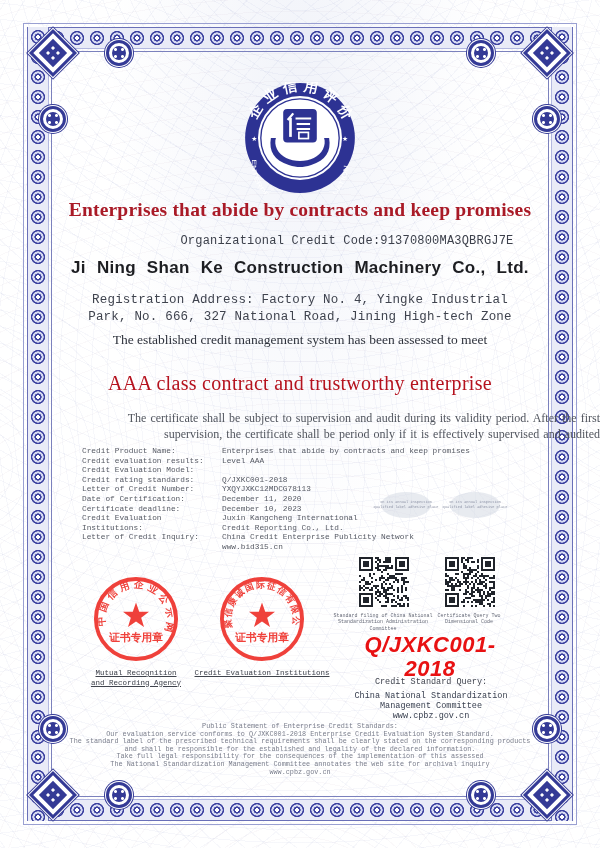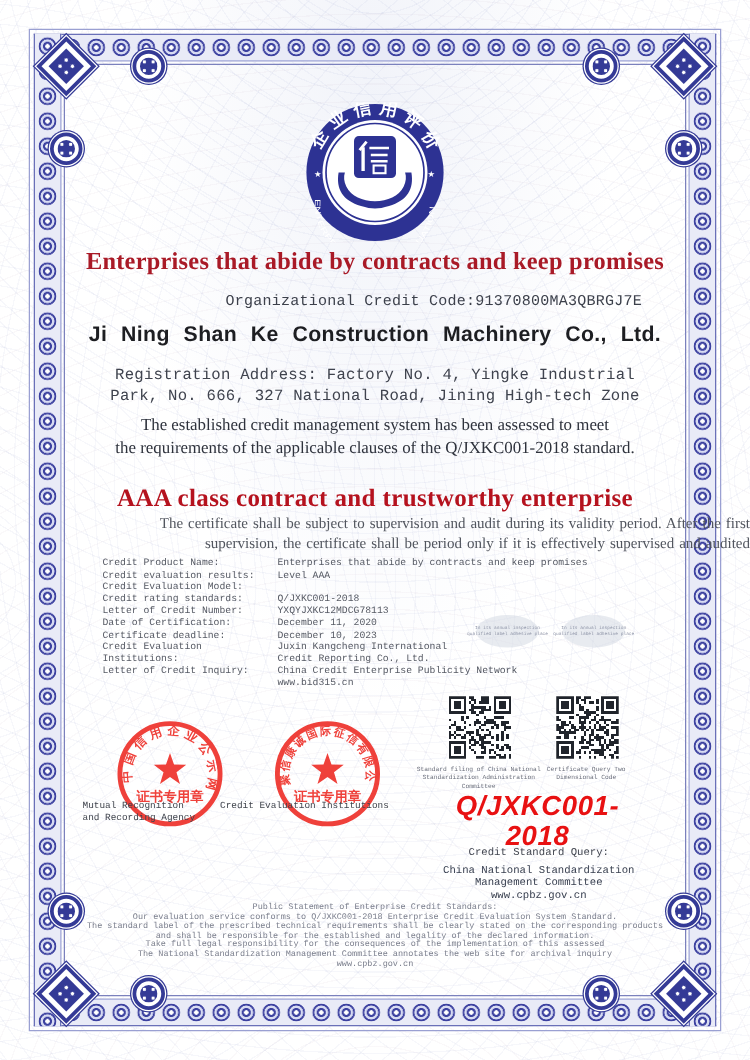--- a/index.html
+++ b/index.html
@@ -41,35 +41,35 @@
   
   .abs{position:absolute;}
   .mono{font-family:"Liberation Mono","DejaVu Sans Mono",monospace;}
   .serif{font-family:"Liberation Serif","DejaVu Serif",serif;}
   .center{left:0;width:600px;text-align:center;}
   .title{top:199px;font-size:19.5px;font-weight:bold;color:#a91a27;letter-spacing:.2px;}
   .orgcode{top:234px;font-size:12px;color:#3c404b;letter-spacing:.2px;margin-left:47px;}
   .company{top:258px;font-size:17px;font-weight:bold;color:#1d1e22;word-spacing:6px;letter-spacing:.3px;}
   .address{top:292px;font-size:12.5px;color:#3f434e;line-height:17px;letter-spacing:.2px;}
   .assessment{top:331px;font-size:13.5px;color:#2e323c;line-height:17.5px;}
-  .award{top:388px;font-size:20px;font-weight:bold;color:#b5121e;letter-spacing:.3px;}
+  .award{top:372px;font-size:20px;font-weight:normal;color:#b5121e;letter-spacing:.3px;}
   .supervision{top:410px;font-size:12px;color:#51555e;line-height:16px;word-spacing:1px;text-align:right;}
   .detail-table{left:82px;top:447px;width:470px;font-size:7.8px;line-height:9.6px;color:#565a64;}
   .detail-row{display:flex;}
   .detail-row .lbl{width:140px;flex:0 0 140px;}
   .detail-row .val{flex:1;white-space:pre-line;}
   .oval{position:absolute;width:50px;height:26px;border-radius:50%;background:rgba(214,218,228,.55);
     display:flex;align-items:center;justify-content:center;text-align:center;}
   .oval .txt{font-size:5px;line-height:1.45;color:#8d93a6;transform:scale(.72);white-space:nowrap;}
   .oval.o1{left:381px;top:492px;}
   .oval.o2{left:450px;top:492px;}
   .stamp{position:absolute;width:86px;height:86px;opacity:.9;}
   .stamp.s1{left:93px;top:576px;}
   .stamp.s2{left:219px;top:576px;}
-  .stamp-caption{position:absolute;top:641px;font-size:7.5px;line-height:9.5px;color:#3f434c;}
+  .stamp-caption{position:absolute;top:669px;font-size:7.5px;line-height:9.5px;color:#3f434c;text-align:center;text-decoration:underline;}
   .stamp-caption.c1{left:66px;width:140px;}
   .stamp-caption.c2{left:176px;width:172px;}
   .qr{position:absolute;width:50px;height:50px;top:556px;background:#fff;padding:1px;}
   .qr.q1{left:358px;}
   .qr.q2{left:444px;}
   .qr-caption{position:absolute;top:613px;width:120px;font-size:5px;line-height:6.4px;color:#696d7a;text-align:center;}
   .qr-caption.q1{left:323px;}
   .qr-caption.q2{left:409px;}
   .std-code{left:357px;top:633px;width:146px;text-align:center;font-size:22px;line-height:24px;
     font-weight:bold;font-style:italic;color:#e81112;letter-spacing:.5px;}
@@ -140,21 +140,20 @@
   <div class="abs center mono orgcode">
     <span>Organizational Credit Code:</span><span>91370800MA3QBRGJ7E</span>
   </div>
   <div class="abs center company">Ji Ning Shan Ke Construction Machinery Co., Ltd.</div>
   <div class="abs center mono address">
     <div>Registration Address: Factory No. 4, Yingke Industrial</div>
     <div>Park, No. 666, 327 National Road, Jining High-tech Zone</div>
   </div>
   <div class="abs center serif assessment">
     <div>The established credit management system has been assessed to meet</div>
-    <div>the requirements of the applicable clauses of the Q/JXKC001-2018 standard.</div>
   </div>
   <div class="abs center serif award">AAA class contract and trustworthy enterprise</div>
   <div class="abs center serif supervision">
     <div>The certificate shall be subject to supervision and audit during its validity period. After the first</div>
     <div>supervision, the certificate shall be period only if it is effectively supervised and audited</div>
   </div>
 
   <div class="abs mono detail-table">
     <div class="detail-row">
         <span class="lbl">Credit Product Name:</span>

